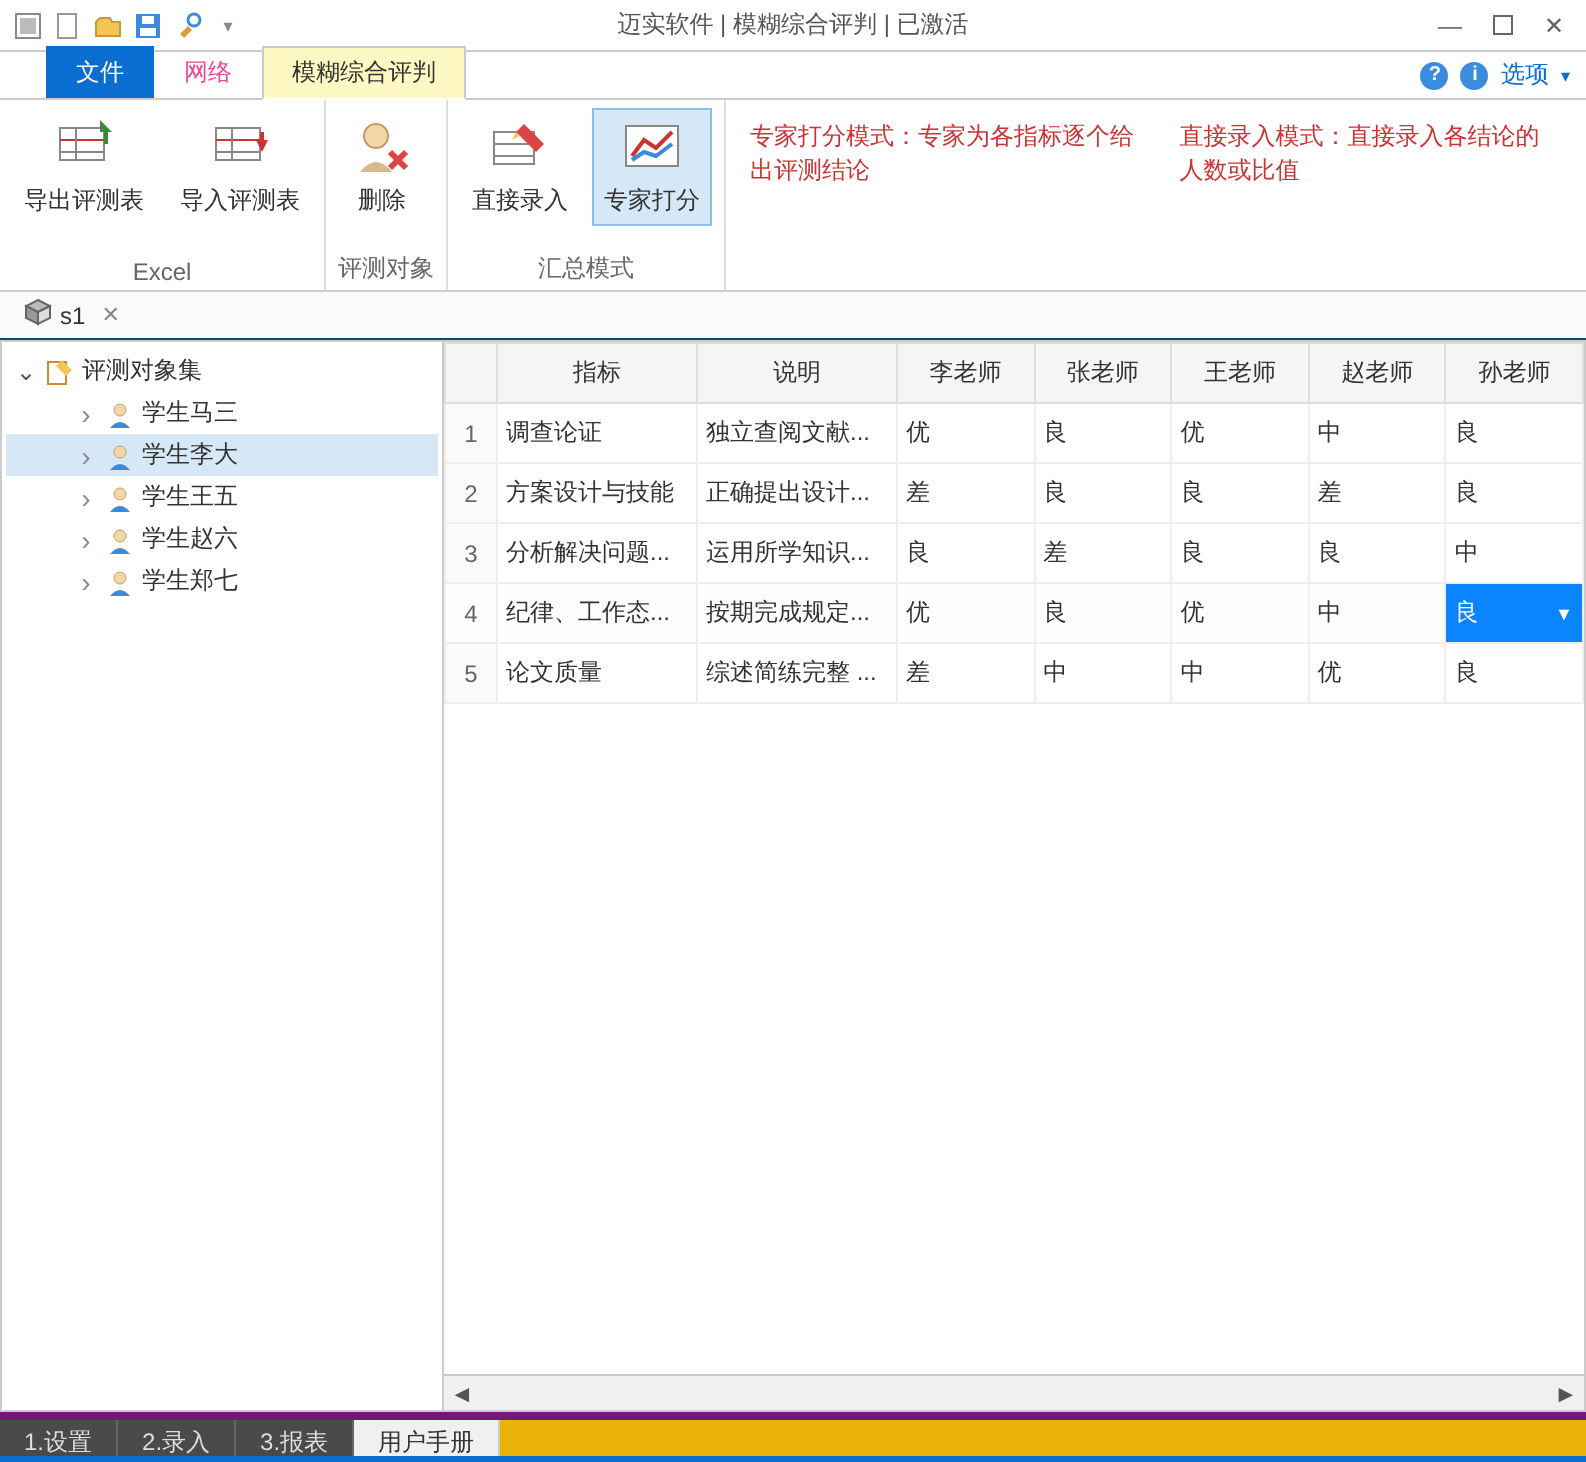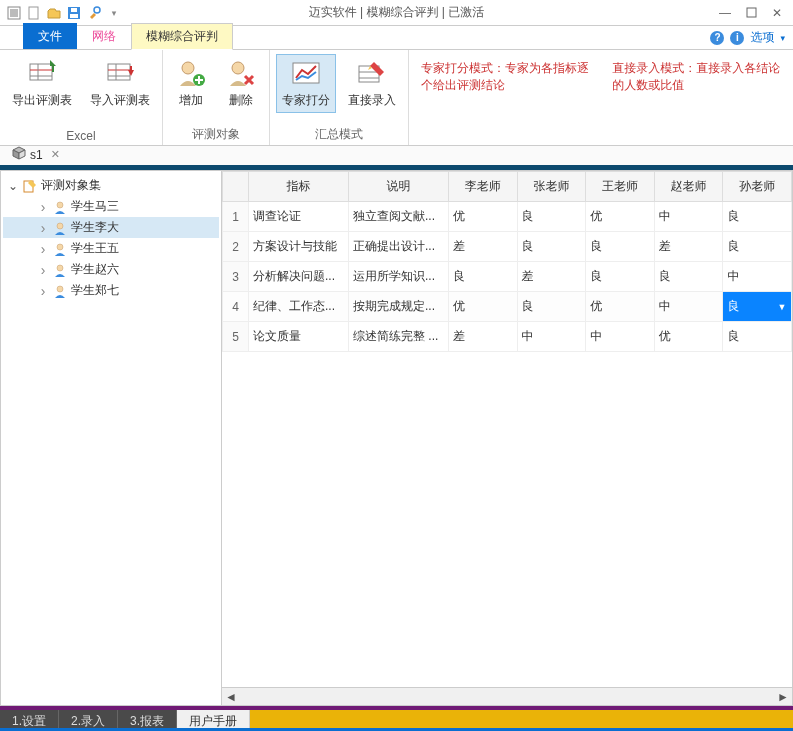--- a/index.html
+++ b/index.html
@@ -29,21 +29,21 @@
   .ribbon-row { display: flex; gap: 6px; align-items: flex-start; }
   .ribbon-btn { display: flex; flex-direction: column; align-items: center; gap: 2px; padding: 4px 6px; cursor: pointer; }
   .ribbon-btn.active { background: #d6e8f5; border: 1px solid #8ac1e8; padding: 3px 5px; }
   .ribbon-btn .icon-lg { width: 32px; height: 32px; display: flex; align-items: center; justify-content: center; }
   .ribbon-btn-label { font-size: 12px; color: #333; white-space: nowrap; }
   .ribbon-group-label { text-align: center; font-size: 12px; color: #666; padding-top: 2px; }
   .ribbon-info { flex: 1; padding: 10px 12px; display: flex; flex-direction: row; gap: 14px; justify-content: center; }
   .ribbon-info-line { color: #c33; font-size: 12px; }
 
   
-  .subtab-bar { height: 24px; border-bottom: 5px solid #0c4a6e; display: flex; align-items: flex-end; padding-left: 4px; background: #fafafa; position: relative; }
+  .subtab-bar { height: 24px; border-bottom: 1px solid #0c4a6e; display: flex; align-items: center; padding-left: 4px; background: #fafafa; position: relative; }
   .subtab { display: flex; align-items: center; gap: 4px; padding: 2px 8px; font-size: 12px; }
   .subtab-close { color: #888; font-size: 11px; margin-left: 4px; }
 
   
   .main { display: flex; height: 536px; }
   .tree-panel { width: 222px; border: 1px solid #ccc; overflow: auto; background: #fff; }
   .tree { padding: 4px 2px; }
   .tree-root { display: flex; align-items: center; gap: 4px; padding: 2px 4px; }
   .tree-item { display: flex; align-items: center; gap: 4px; padding: 2px 4px 2px 34px; }
   .tree-item.selected { background: #d6e8f5; }
@@ -165,63 +165,52 @@
     <div class="ribbon-group-label">Excel</div>
   </div>
 
   <div class="ribbon-group">
     <div class="ribbon-row">
       <div class="ribbon-btn">
         <div class="icon-lg">
             <svg width="32" height="32">
               <circle cx="13" cy="10" r="6" fill="#f5d7a8" stroke="#c49a6a"></circle>
               <path d="M5 28 Q13 18 21 28 Z" fill="#d6bb8a"></path>
-              <circle cx="24" cy="22" r="6" fill="#4a4"></circle>
-              <path d="M24 18 L24 26 M20 22 L28 22" stroke="#fff" stroke-width="2"></path>
-            </svg>
-          </div>
-        <div class="ribbon-btn-label">增加</div>
-      </div>
-      <div class="ribbon-btn">
-        <div class="icon-lg">
-            <svg width="32" height="32">
-              <circle cx="13" cy="10" r="6" fill="#f5d7a8" stroke="#c49a6a"></circle>
-              <path d="M5 28 Q13 18 21 28 Z" fill="#d6bb8a"></path>
               <path d="M20 18 L28 26 M28 18 L20 26" stroke="#d44" stroke-width="3"></path>
             </svg>
           </div>
         <div class="ribbon-btn-label">删除</div>
       </div>
     </div>
     <div class="ribbon-group-label">评测对象</div>
   </div>
 
   <div class="ribbon-group">
     <div class="ribbon-row">
-      <div class="ribbon-btn active">
-        <div class="icon-lg">
-            <svg width="32" height="32">
-              <rect x="3" y="5" width="26" height="20" fill="#fff" stroke="#888"></rect>
-              <polyline points="6,20 12,12 18,16 26,8" fill="none" stroke="#c33" stroke-width="2"></polyline>
-              <polyline points="6,22 12,18 18,20 26,14" fill="none" stroke="#3b8cde" stroke-width="2"></polyline>
-            </svg>
-          </div>
-        <div class="ribbon-btn-label">专家打分</div>
-      </div>
       <div class="ribbon-btn">
         <div class="icon-lg">
             <svg width="32" height="32">
               <rect x="3" y="8" width="20" height="16" fill="#fff" stroke="#888"></rect>
               <line x1="3" y1="14" x2="23" y2="14" stroke="#888"></line>
               <line x1="3" y1="20" x2="23" y2="20" stroke="#888"></line>
               <path d="M18 4 L28 14 L24 18 L14 8 Z" fill="#d44"></path>
               <path d="M14 8 L12 12 L16 10 Z" fill="#f5c657"></path>
             </svg>
           </div>
         <div class="ribbon-btn-label">直接录入</div>
+      </div>
+      <div class="ribbon-btn active">
+        <div class="icon-lg">
+            <svg width="32" height="32">
+              <rect x="3" y="5" width="26" height="20" fill="#fff" stroke="#888"></rect>
+              <polyline points="6,20 12,12 18,16 26,8" fill="none" stroke="#c33" stroke-width="2"></polyline>
+              <polyline points="6,22 12,18 18,20 26,14" fill="none" stroke="#3b8cde" stroke-width="2"></polyline>
+            </svg>
+          </div>
+        <div class="ribbon-btn-label">专家打分</div>
       </div>
     </div>
     <div class="ribbon-group-label">汇总模式</div>
   </div>
 
   <div class="ribbon-info">
     <div class="ribbon-info-line">专家打分模式：专家为各指标逐个给出评测结论</div>
     <div class="ribbon-info-line">直接录入模式：直接录入各结论的人数或比值</div>
   </div>
 </div>

